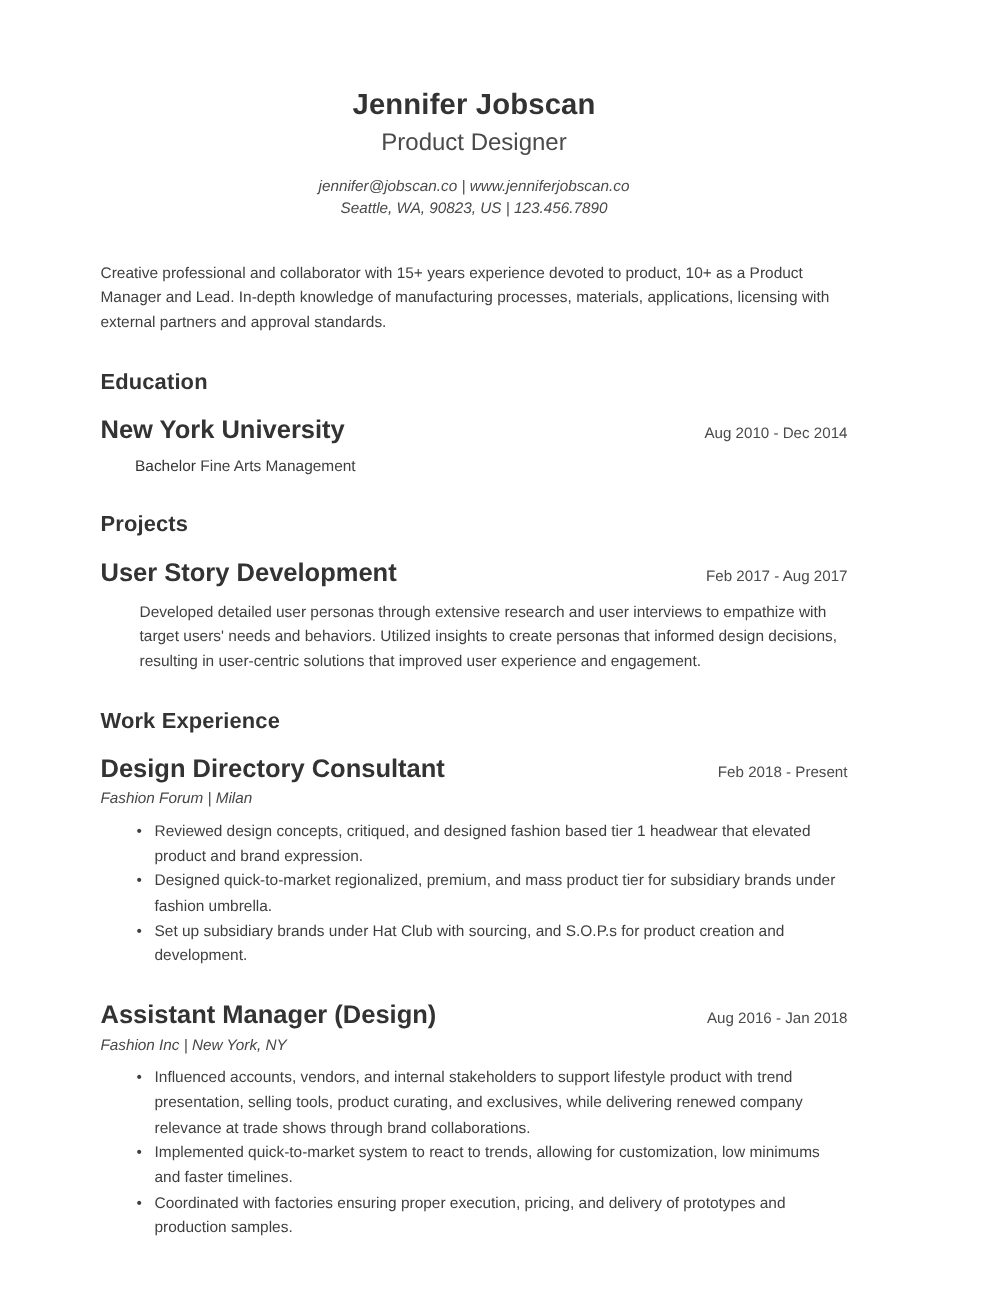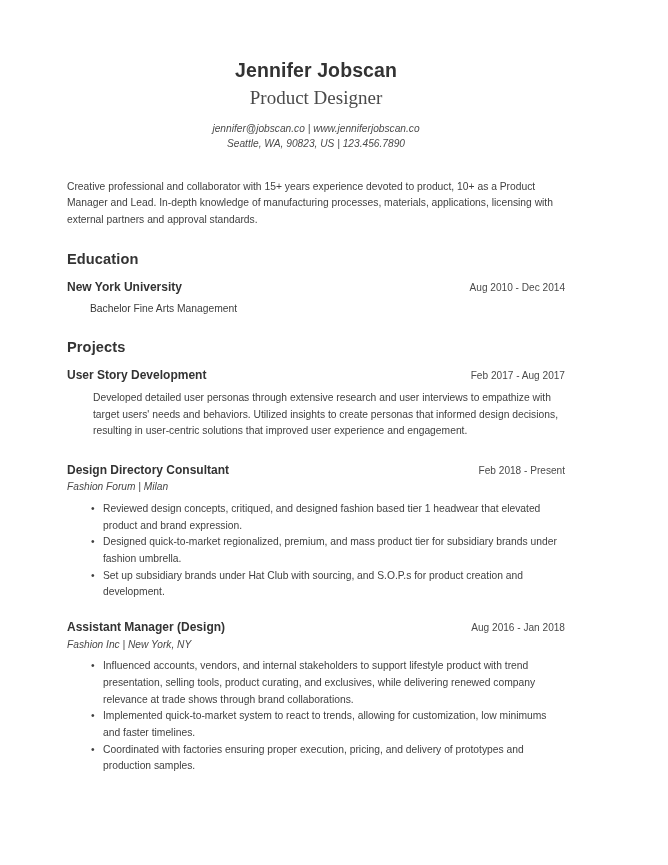--- a/index.html
+++ b/index.html
@@ -31,26 +31,25 @@
   }
   .name {
     font-size: 19.5px;
     font-weight: bold;
     color: #333333;
     letter-spacing: 0.1px;
     line-height: 1.25;
     margin: 0;
   }
   .title {
-    font-size: 19px;
+    font-size: 16px;
     font-weight: normal;
     color: #4a4a4a;
     line-height: 1.3;
     margin: 4px 0 0 0;
-    font-family: Liberation Serif, serif;
   }
   .contact-line {
     font-size: 10.2px;
     font-style: italic;
     color: #4a4a4a;
     line-height: 1.5;
     margin: 0;
   }
   .contact-block {
     margin-top: 10px;
@@ -83,21 +82,21 @@
   .entry + .entry {
     margin-top: 18px;
   }
   .entry-head {
     display: flex;
     align-items: baseline;
     justify-content: space-between;
     gap: 12px;
   }
   .entry-title {
-    font-size: 12px;
+    font-size: 17px;
     font-weight: bold;
     color: #333333;
     line-height: 1.45;
   }
   .entry-date {
     font-size: 10.1px;
     color: #4a4a4a;
     white-space: nowrap;
     line-height: 1.45;
     text-align: right;
@@ -193,20 +192,21 @@
     <div class="entry">
       <div class="entry-head">
         <div class="entry-title">User Story Development</div>
         <div class="entry-date">Feb 2017 - Aug 2017</div>
       </div>
       <div class="entry-desc">Developed detailed user personas through extensive research and user interviews to empathize with target users' needs and behaviors. Utilized insights to create personas that informed design decisions, resulting in user-centric solutions that improved user experience and engagement.</div>
     </div>
   </div>
 
   <div class="section">
+    <h2 class="section-heading">Work Experience</h2>
 
     <div class="entry">
       <div class="entry-head">
         <div class="entry-title">Design Directory Consultant</div>
         <div class="entry-date">Feb 2018 - Present</div>
       </div>
       <div class="entry-sub">Fashion Forum | Milan</div>
       <ul class="bullets">
         <li>Reviewed design concepts, critiqued, and designed fashion based tier 1 headwear that elevated product and brand expression.</li>
         <li>Designed quick-to-market regionalized, premium, and mass product tier for subsidiary brands under fashion umbrella.</li>

